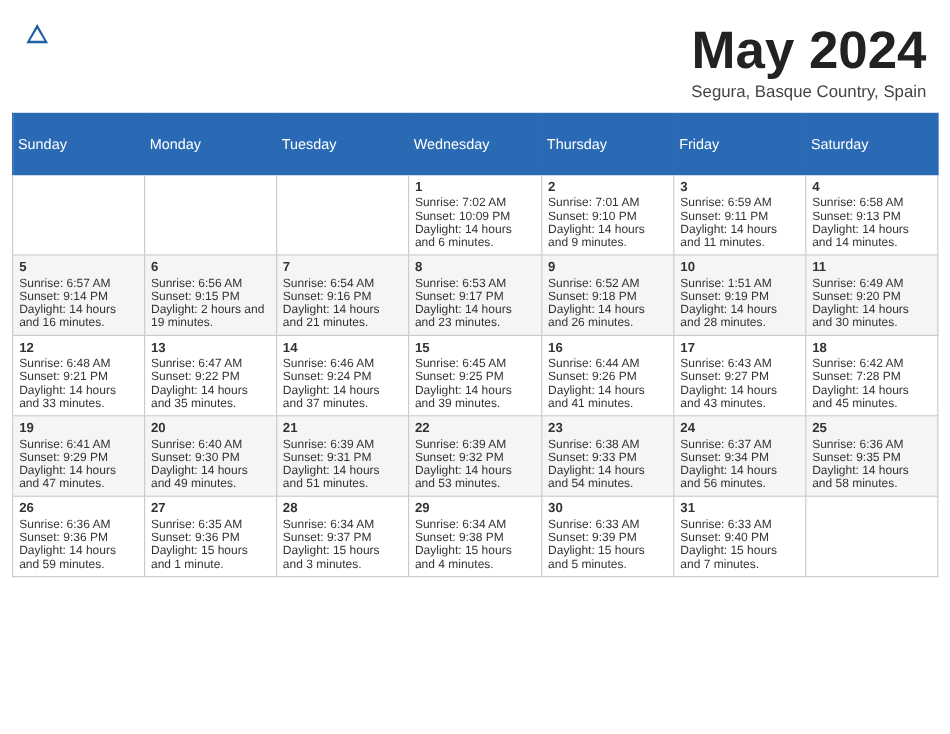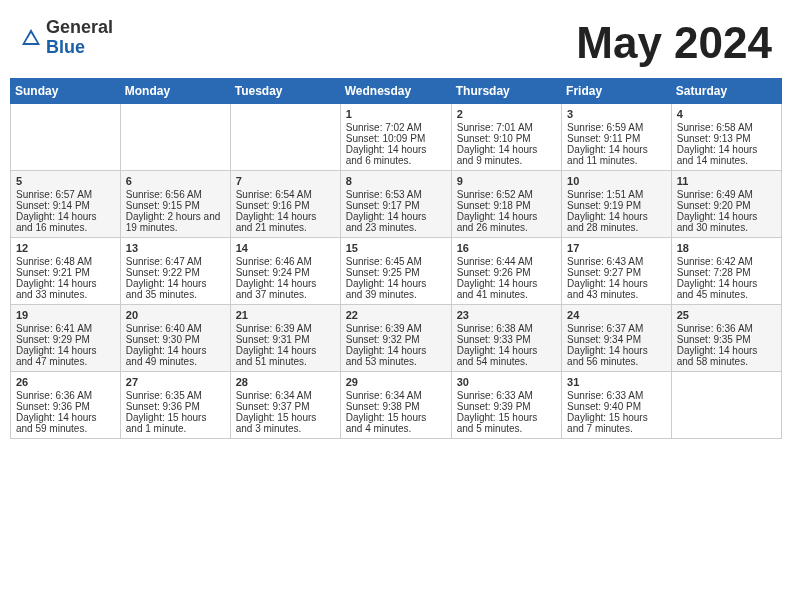--- a/index.html
+++ b/index.html
@@ -51,22 +51,22 @@
     }
     .calendar {
       width: 100%;
       border-collapse: collapse;
       margin-top: 6px;
     }
     .calendar th {
       background: #2a6ab5;
       color: #fff;
       font-size: 12px;
-      font-weight: bold;
-      padding: 5px 4px;
+      font-weight: normal;
+      padding: 18px 4px;
       text-align: left;
       border: 1px solid #2a6ab5;
     }
     .calendar td {
       border: 1px solid #ccc;
       vertical-align: top;
       padding: 4px 5px;
       font-size: 10px;
       color: #333;
       width: 113px;
@@ -88,27 +88,24 @@
   </style>
 </head>
 <body>
 
 <div class="header">
   <div class="logo">
     <svg class="logo-icon" viewBox="0 0 22 22">
       <polygon points="11,2 20,18 2,18" fill="#1a5fa8"></polygon>
       <polygon points="11,6 17,16 5,16" fill="#fff"></polygon>
     </svg>
-    <div>
-      <span class="logo-text-general">General</span><br>
-      <span class="logo-text-blue">Blue</span>
-    </div>
   </div>
   <div class="title-section">
     <div class="main-title">May 2024</div>
+    <div class="subtitle">Segura, Basque Country, Spain</div>
   </div>
 </div>
 
 <table class="calendar">
   <thead>
     <tr>
       <th>Sunday</th>
       <th>Monday</th>
       <th>Tuesday</th>
       <th>Wednesday</th>

